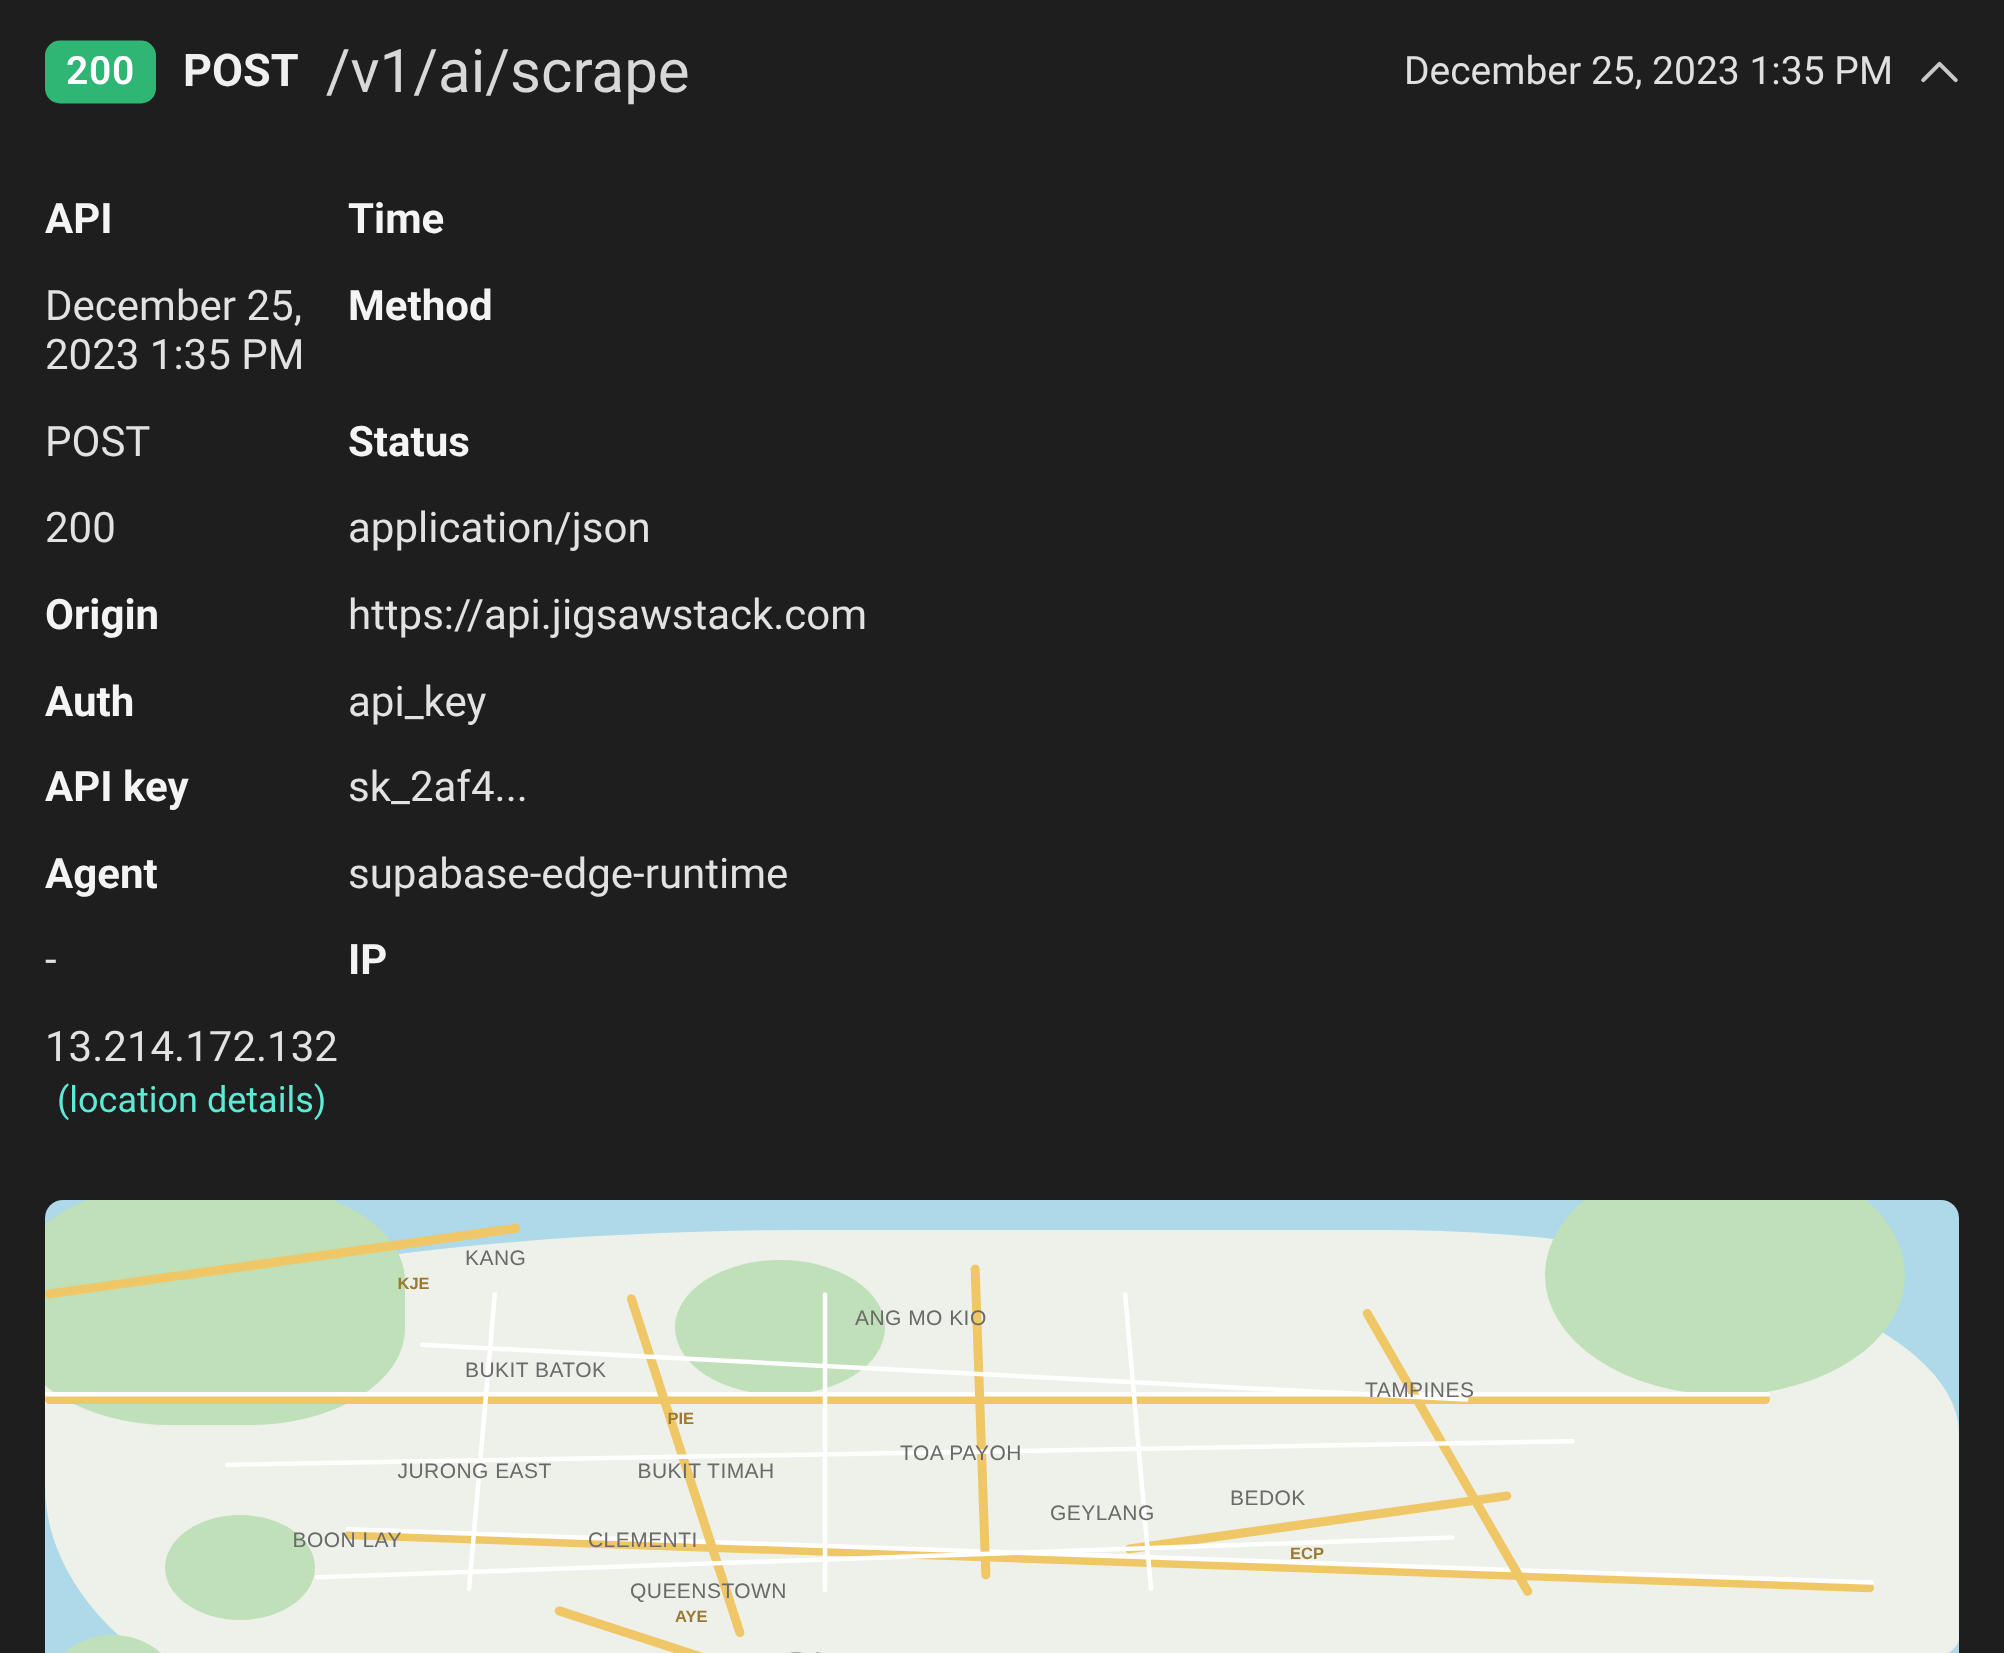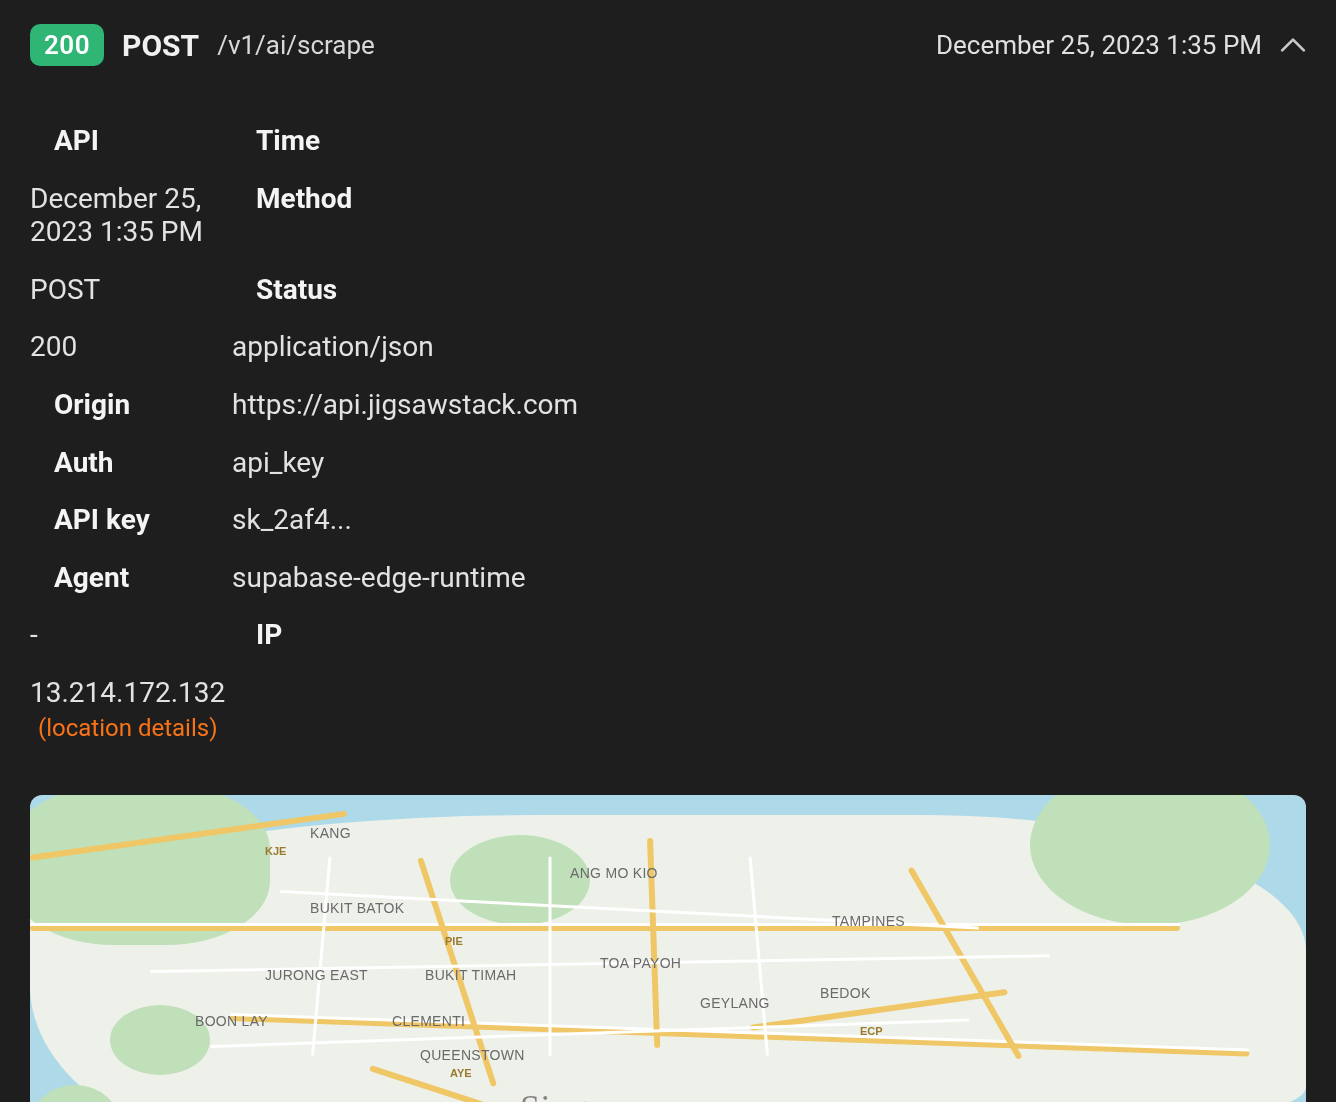--- a/index.html
+++ b/index.html
@@ -38,21 +38,21 @@
       padding: 6px 14px;
       border-radius: 10px;
       letter-spacing: 0.5px;
     }
     .method-text {
       font-weight: 700;
       font-size: 30px;
       color: #f0f0f0;
     }
     .path-text {
-      font-size: 26px;
+      font-size: 40px;
       color: #d8d8d8;
       font-weight: 400;
     }
     .header-right {
       display: flex;
       align-items: center;
       gap: 18px;
     }
     .timestamp-text {
       font-size: 26px;
@@ -72,28 +72,27 @@
       display: grid;
       grid-template-columns: 200px 1fr;
       row-gap: 24px;
       column-gap: 2px;
       font-size: 28px;
       line-height: 1.2;
     }
     .label {
       font-weight: 700;
       color: #f4f4f4;
-      margin-left: 24px;
     }
     .value {
       font-weight: 400;
       color: #e2e2e2;
     }
     .value .link {
-      color: #f97316;
+      color: #5eead4;
       font-size: 24px;
       margin-left: 8px;
       cursor: pointer;
     }
     .map {
       margin-top: 52px;
       width: 100%;
       height: 380px;
       border-radius: 12px;
       position: relative;
@@ -226,21 +225,21 @@
     <div class="road-white" style="left:120px; top:175px; width:900px; transform:rotate(-1deg);"></div>
     <div class="road-white" style="left:250px; top:95px; width:700px; transform:rotate(3deg);"></div>
     <div class="road-white" style="left:520px; top:60px; width:200px; transform:rotate(90deg);"></div>
     <div class="road-white" style="left:720px; top:60px; width:200px; transform:rotate(85deg);"></div>
     <div class="road-white" style="left:300px; top:60px; width:200px; transform:rotate(95deg);"></div>
     <div class="road-white" style="left:180px; top:250px; width:760px; transform:rotate(-2deg);"></div>
 
     <div class="place" style="left:280px; top:30px;">KANG</div>
     <div class="place" style="left:540px; top:70px;">ANG MO KIO</div>
     <div class="place" style="left:280px; top:105px;">BUKIT BATOK</div>
-    <div class="place" style="left:802px; top:118px;">TAMPINES</div>
+    <div class="place" style="left:880px; top:118px;">TAMPINES</div>
     <div class="place" style="left:235px; top:172px;">JURONG EAST</div>
     <div class="place" style="left:395px; top:172px;">BUKIT TIMAH</div>
     <div class="place" style="left:570px; top:160px;">TOA PAYOH</div>
     <div class="place" style="left:790px; top:190px;">BEDOK</div>
     <div class="place" style="left:670px; top:200px;">GEYLANG</div>
     <div class="place" style="left:165px; top:218px;">BOON LAY</div>
     <div class="place" style="left:320px; top:218px;margin-left:42px;">CLEMENTI</div>
     <div class="place" style="left:390px; top:252px;">QUEENSTOWN</div>
 
     <div class="shield" style="left:235px; top:50px;text-align:center;">KJE</div>

